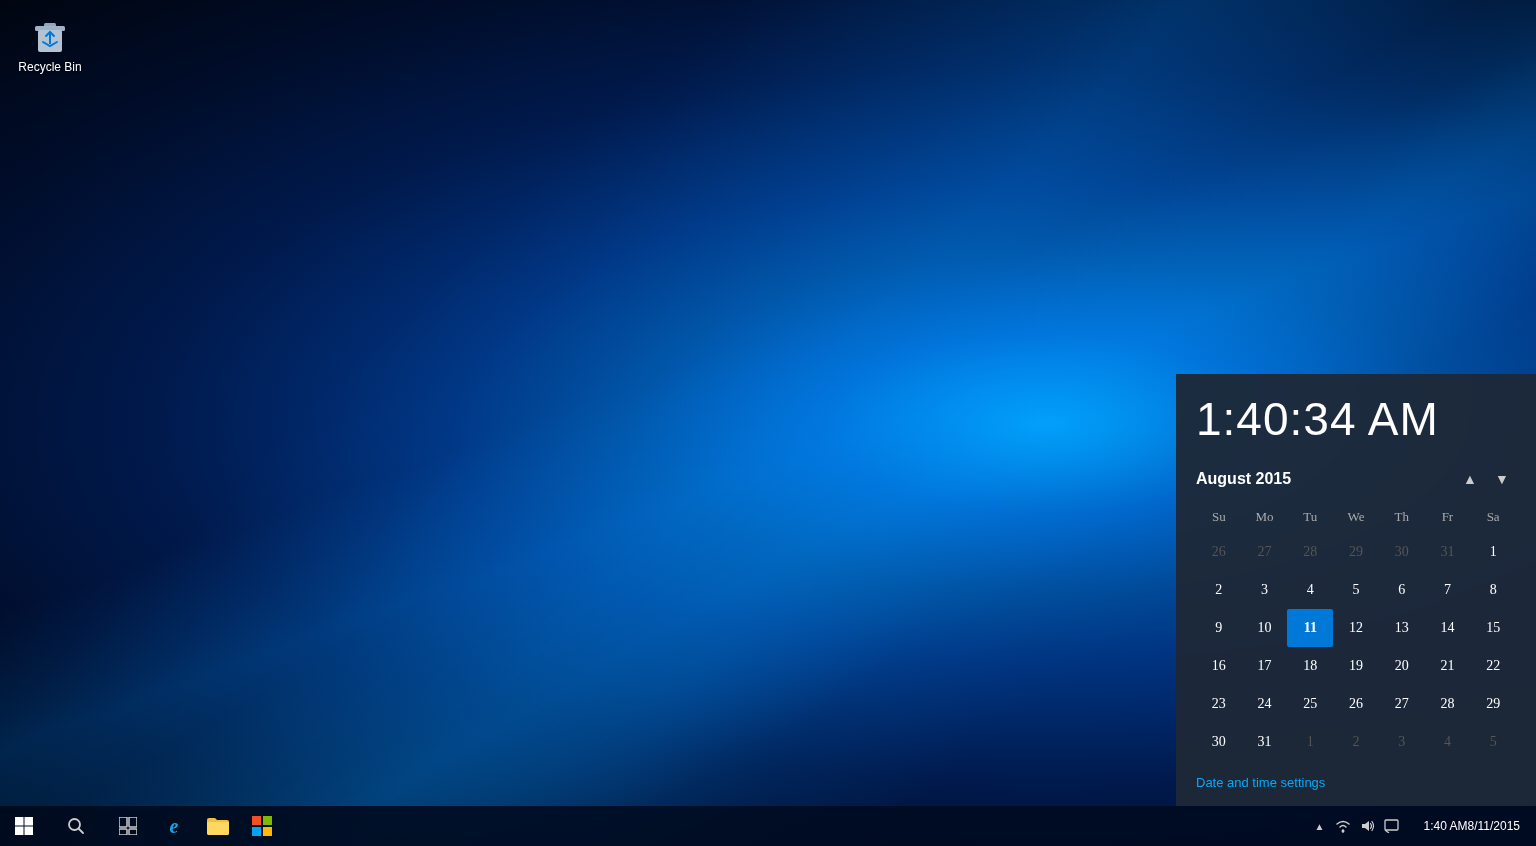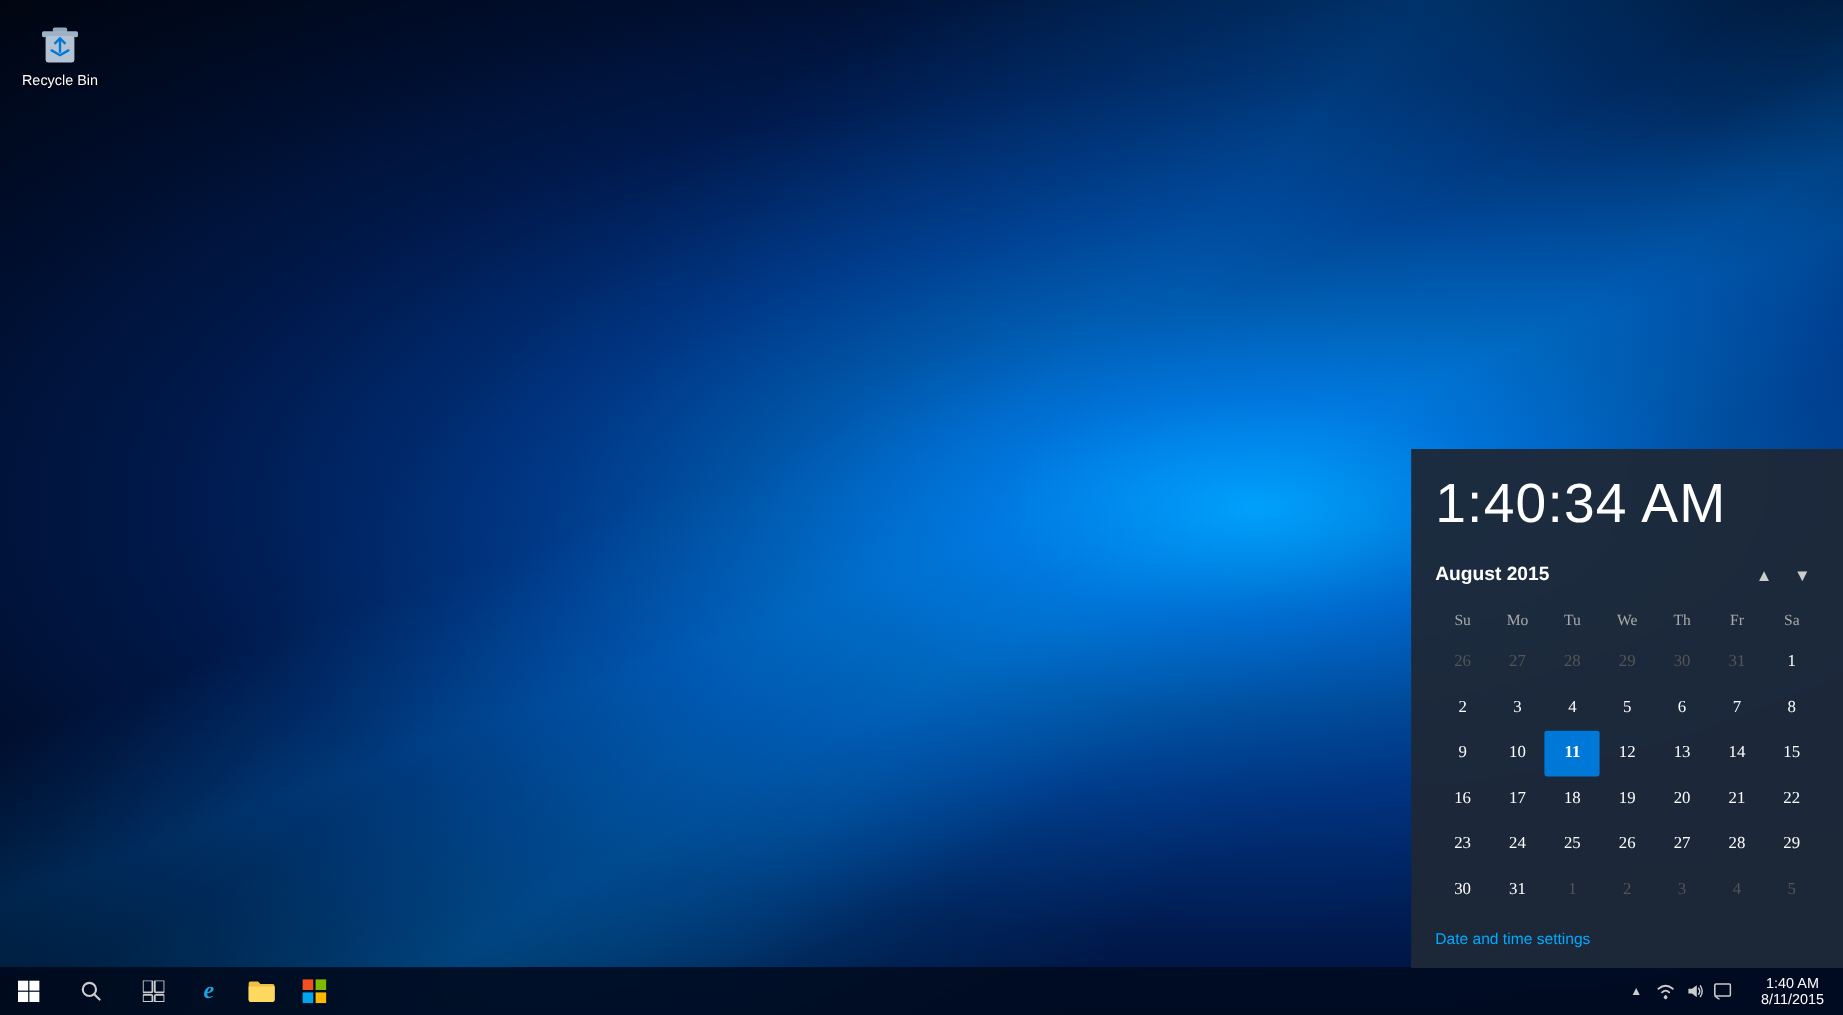--- a/index.html
+++ b/index.html
@@ -123,21 +123,21 @@
       align-items: center;
       justify-content: center;
       cursor: pointer;
       color: #ccc;
       font-size: 13px;
       margin: 0 2px;
     }
 
     .clock-area {
       display: flex;
-      flex-direction: column;
+      flex-direction: row;
       align-items: center;
       justify-content: center;
       padding: 0 12px;
       height: 40px;
       cursor: pointer;
       color: #fff;
     }
 
     .clock-time {
       font-size: 12px;

